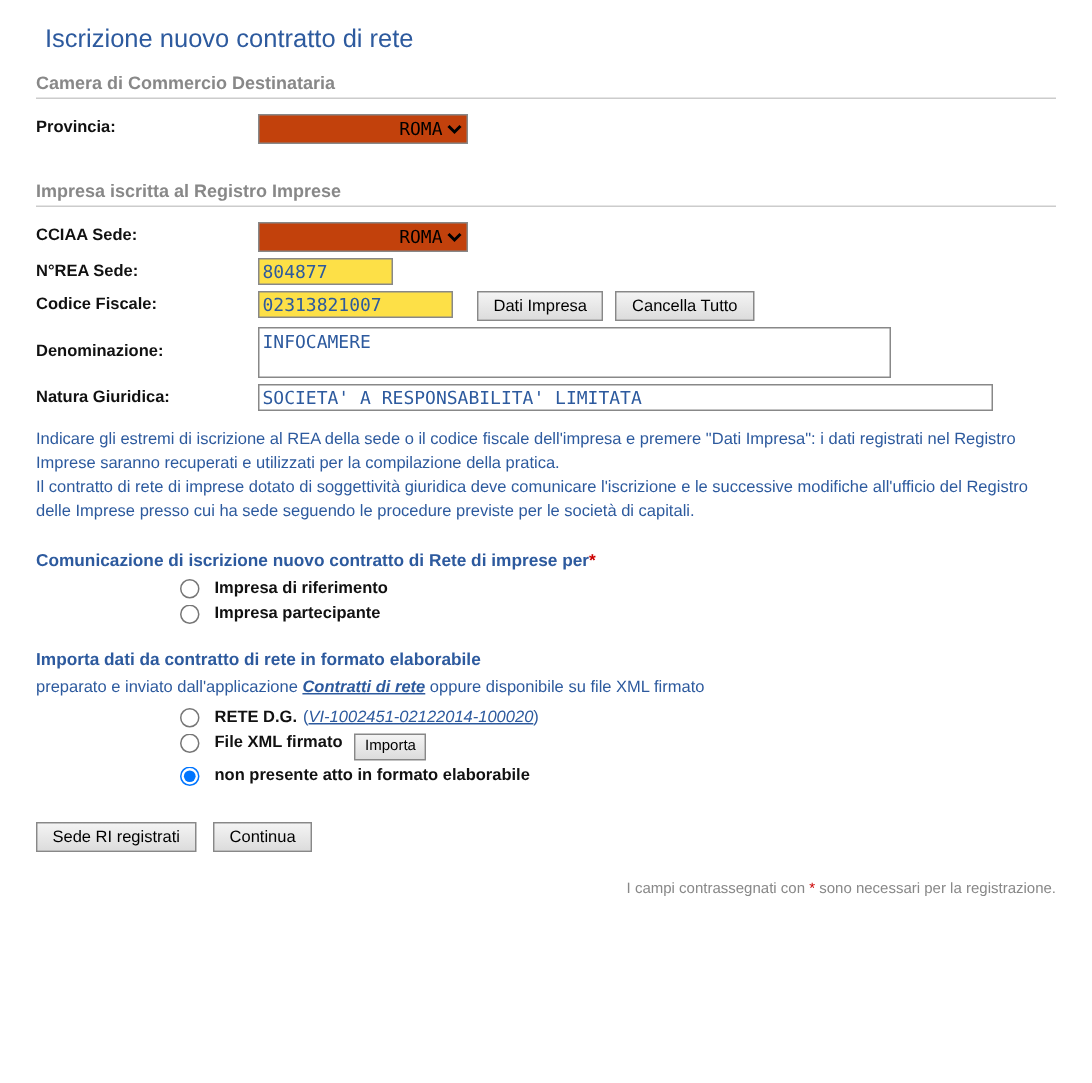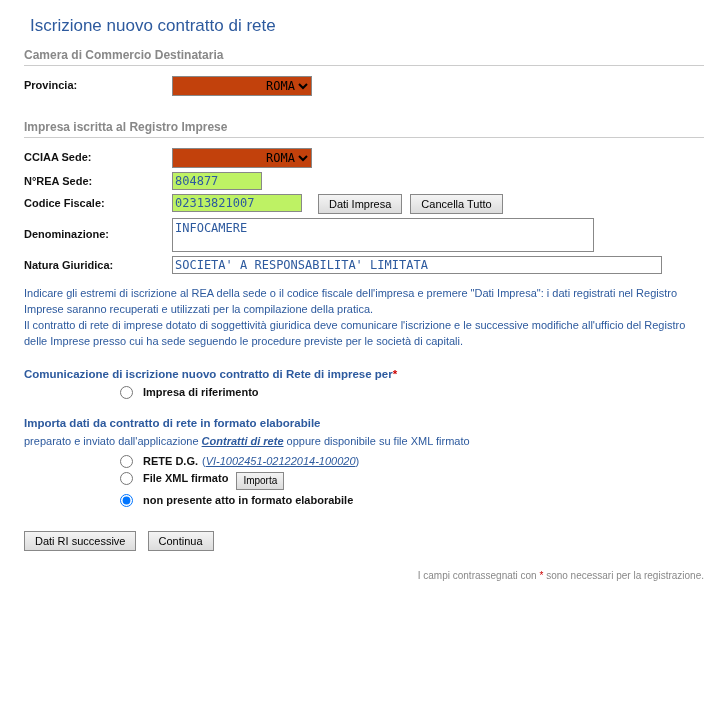--- a/index.html
+++ b/index.html
@@ -46,21 +46,21 @@
     height: 20px;
     border: 1px solid #888;
     background: #c2410c;
     text-align: right;
   }
   input.text {
     font-family: monospace;
     font-size: 12px;
     height: 18px;
     border: 1px solid #888;
-    background: #bef264;
+    background: #fde047;
     padding: 0 2px;
   }
   input.text.blue { color: #2d5a9e; }
   .btn {
     font-family: Verdana, Arial, sans-serif;
     font-size: 11px;
     height: 20px;
     padding: 0 10px;
     border: 1px solid #888;
     background: linear-gradient(#f4f4f4,#dcdcdc);
@@ -193,20 +193,24 @@
 
 <div class="sub-heading">
   <span>Comunicazione di iscrizione nuovo contratto di Rete di imprese per</span><span class="req">*</span>
 </div>
 
 <div class="radio-block">
   <div class="radio-row">
     <input type="radio" name="com" style="">
     <span class="rlabel">Impresa di riferimento</span>
   </div>
+  <div class="radio-row">
+    <input type="radio" name="com" style="">
+    <span class="rlabel">Impresa partecipante</span>
+  </div>
 </div>
 
 <div class="sub-heading">Importa dati da contratto di rete in formato elaborabile</div>
 <div class="sub-note">
   <span>preparato e inviato dall'applicazione </span><a href="#">Contratti di rete</a><span> oppure disponibile su file XML firmato</span>
 </div>
 
 <div class="radio-block">
   <div class="radio-row">
     <input type="radio" name="imp" style="">
@@ -219,19 +223,19 @@
     <span style="width:8px"></span>
     <button class="btn small">Importa</button>
   </div>
   <div class="radio-row">
     <input type="radio" name="imp" checked="" style="">
     <span class="rlabel">non presente atto in formato elaborabile</span>
   </div>
 </div>
 
 <div class="bottom-buttons">
-  <button class="btn">Dati RI successive</button>
+  <button class="btn">Sede RI registrati</button>
   <button class="btn">Continua</button>
 </div>
 
 <div class="footer-note">
   <span>I campi contrassegnati con </span><span class="req">*</span><span> sono necessari per la registrazione.</span>
 </div>
 
 </body></html>

